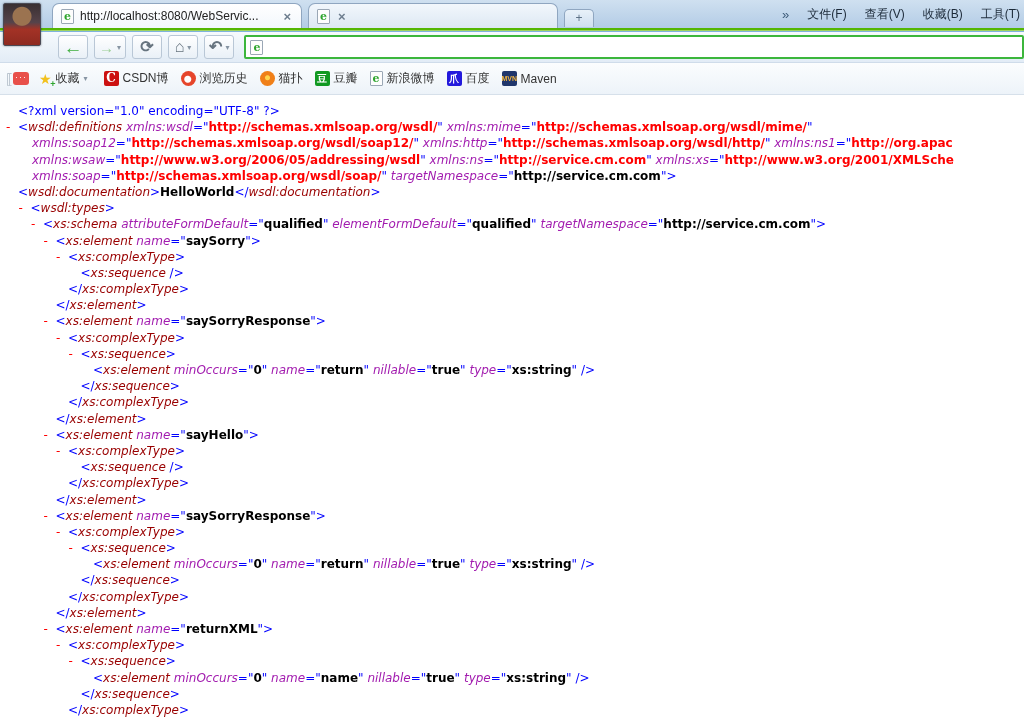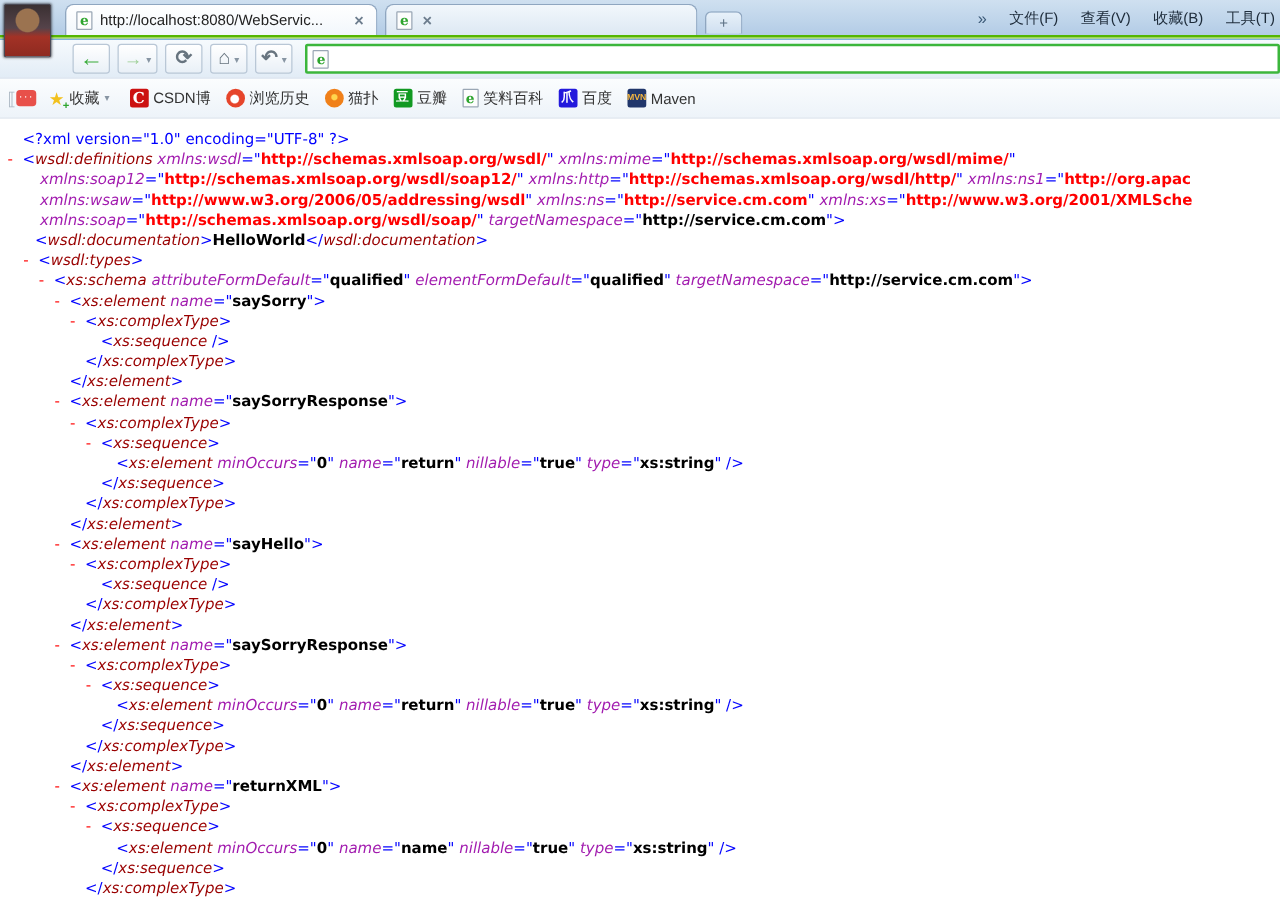--- a/index.html
+++ b/index.html
@@ -164,41 +164,41 @@
         <div class="bm-item">
           <div class="favi i-maopu"></div>
           <span>猫扑</span>
         </div>
         <div class="bm-item">
           <div class="favi i-douban">豆</div>
           <span>豆瓣</span>
         </div>
         <div class="bm-item">
           <div class="page-icon">e</div>
-          <span>笑料百科</span>
+          <span>新浪微博</span>
         </div>
         <div class="bm-item">
           <div class="favi i-baidu">爪</div>
           <span>百度</span>
         </div>
         <div class="bm-item">
           <div class="favi i-maven">MVN</div>
           <span>Maven</span>
         </div>
       </div>
   </div>
 
   <div class="content">
     <div class="xml-tree">
         <div class="xline" style="padding-left: 18px;"><span class="c-m">&lt;?xml version="1.0" encoding="UTF-8" ?&gt;</span></div>
         <div class="xline" style="padding-left: 6px;"><span class="dash">-</span><span class="c-m">&lt;</span><span class="c-t">wsdl:definitions</span><span class="c-a"> xmlns:wsdl</span><span class="c-m">="</span><span class="c-n">http://schemas.xmlsoap.org/wsdl/</span><span class="c-m">"</span><span class="c-a"> xmlns:mime</span><span class="c-m">="</span><span class="c-n">http://schemas.xmlsoap.org/wsdl/mime/</span><span class="c-m">"</span></div>
         <div class="xline" style="padding-left: 32px;"><span class="c-a">xmlns:soap12</span><span class="c-m">="</span><span class="c-n">http://schemas.xmlsoap.org/wsdl/soap12/</span><span class="c-m">"</span><span class="c-a"> xmlns:http</span><span class="c-m">="</span><span class="c-n">http://schemas.xmlsoap.org/wsdl/http/</span><span class="c-m">"</span><span class="c-a"> xmlns:ns1</span><span class="c-m">="</span><span class="c-n">http://org.apac</span></div>
         <div class="xline" style="padding-left: 32px;"><span class="c-a">xmlns:wsaw</span><span class="c-m">="</span><span class="c-n">http://www.w3.org/2006/05/addressing/wsdl</span><span class="c-m">"</span><span class="c-a"> xmlns:ns</span><span class="c-m">="</span><span class="c-n">http://service.cm.com</span><span class="c-m">"</span><span class="c-a"> xmlns:xs</span><span class="c-m">="</span><span class="c-n">http://www.w3.org/2001/XMLSche</span></div>
         <div class="xline" style="padding-left: 32px;"><span class="c-a">xmlns:soap</span><span class="c-m">="</span><span class="c-n">http://schemas.xmlsoap.org/wsdl/soap/</span><span class="c-m">"</span><span class="c-a"> targetNamespace</span><span class="c-m">="</span><span class="c-v">http://service.cm.com</span><span class="c-m">"&gt;</span></div>
-        <div class="xline" style="padding-left: 28px;"><span class="c-m">&lt;</span><span class="c-t">wsdl:documentation</span><span class="c-m">&gt;</span><span class="c-x">HelloWorld</span><span class="c-m">&lt;/</span><span class="c-t">wsdl:documentation</span><span class="c-m">&gt;</span></div>
+        <div class="xline" style="padding-left: 18px;"><span class="c-m">&lt;</span><span class="c-t">wsdl:documentation</span><span class="c-m">&gt;</span><span class="c-x">HelloWorld</span><span class="c-m">&lt;/</span><span class="c-t">wsdl:documentation</span><span class="c-m">&gt;</span></div>
         <div class="xline" style="padding-left: 18.5px;"><span class="dash">-</span><span class="c-m">&lt;</span><span class="c-t">wsdl:types</span><span class="c-m">&gt;</span></div>
         <div class="xline" style="padding-left: 31px;"><span class="dash">-</span><span class="c-m">&lt;</span><span class="c-t">xs:schema</span><span class="c-a"> attributeFormDefault</span><span class="c-m">="</span><span class="c-v">qualified</span><span class="c-m">"</span><span class="c-a"> elementFormDefault</span><span class="c-m">="</span><span class="c-v">qualified</span><span class="c-m">"</span><span class="c-a"> targetNamespace</span><span class="c-m">="</span><span class="c-v">http://service.cm.com</span><span class="c-m">"&gt;</span></div>
         <div class="xline" style="padding-left: 43.5px;"><span class="dash">-</span><span class="c-m">&lt;</span><span class="c-t">xs:element</span><span class="c-a"> name</span><span class="c-m">="</span><span class="c-v">saySorry</span><span class="c-m">"&gt;</span></div>
         <div class="xline" style="padding-left: 56px;"><span class="dash">-</span><span class="c-m">&lt;</span><span class="c-t">xs:complexType</span><span class="c-m">&gt;</span></div>
         <div class="xline" style="padding-left: 80.5px;"><span class="c-m">&lt;</span><span class="c-t">xs:sequence</span><span class="c-m"> /&gt;</span></div>
         <div class="xline" style="padding-left: 68px;"><span class="c-m">&lt;/</span><span class="c-t">xs:complexType</span><span class="c-m">&gt;</span></div>
         <div class="xline" style="padding-left: 55.5px;"><span class="c-m">&lt;/</span><span class="c-t">xs:element</span><span class="c-m">&gt;</span></div>
         <div class="xline" style="padding-left: 43.5px;"><span class="dash">-</span><span class="c-m">&lt;</span><span class="c-t">xs:element</span><span class="c-a"> name</span><span class="c-m">="</span><span class="c-v">saySorryResponse</span><span class="c-m">"&gt;</span></div>
         <div class="xline" style="padding-left: 56px;"><span class="dash">-</span><span class="c-m">&lt;</span><span class="c-t">xs:complexType</span><span class="c-m">&gt;</span></div>
         <div class="xline" style="padding-left: 68.5px;"><span class="dash">-</span><span class="c-m">&lt;</span><span class="c-t">xs:sequence</span><span class="c-m">&gt;</span></div>

